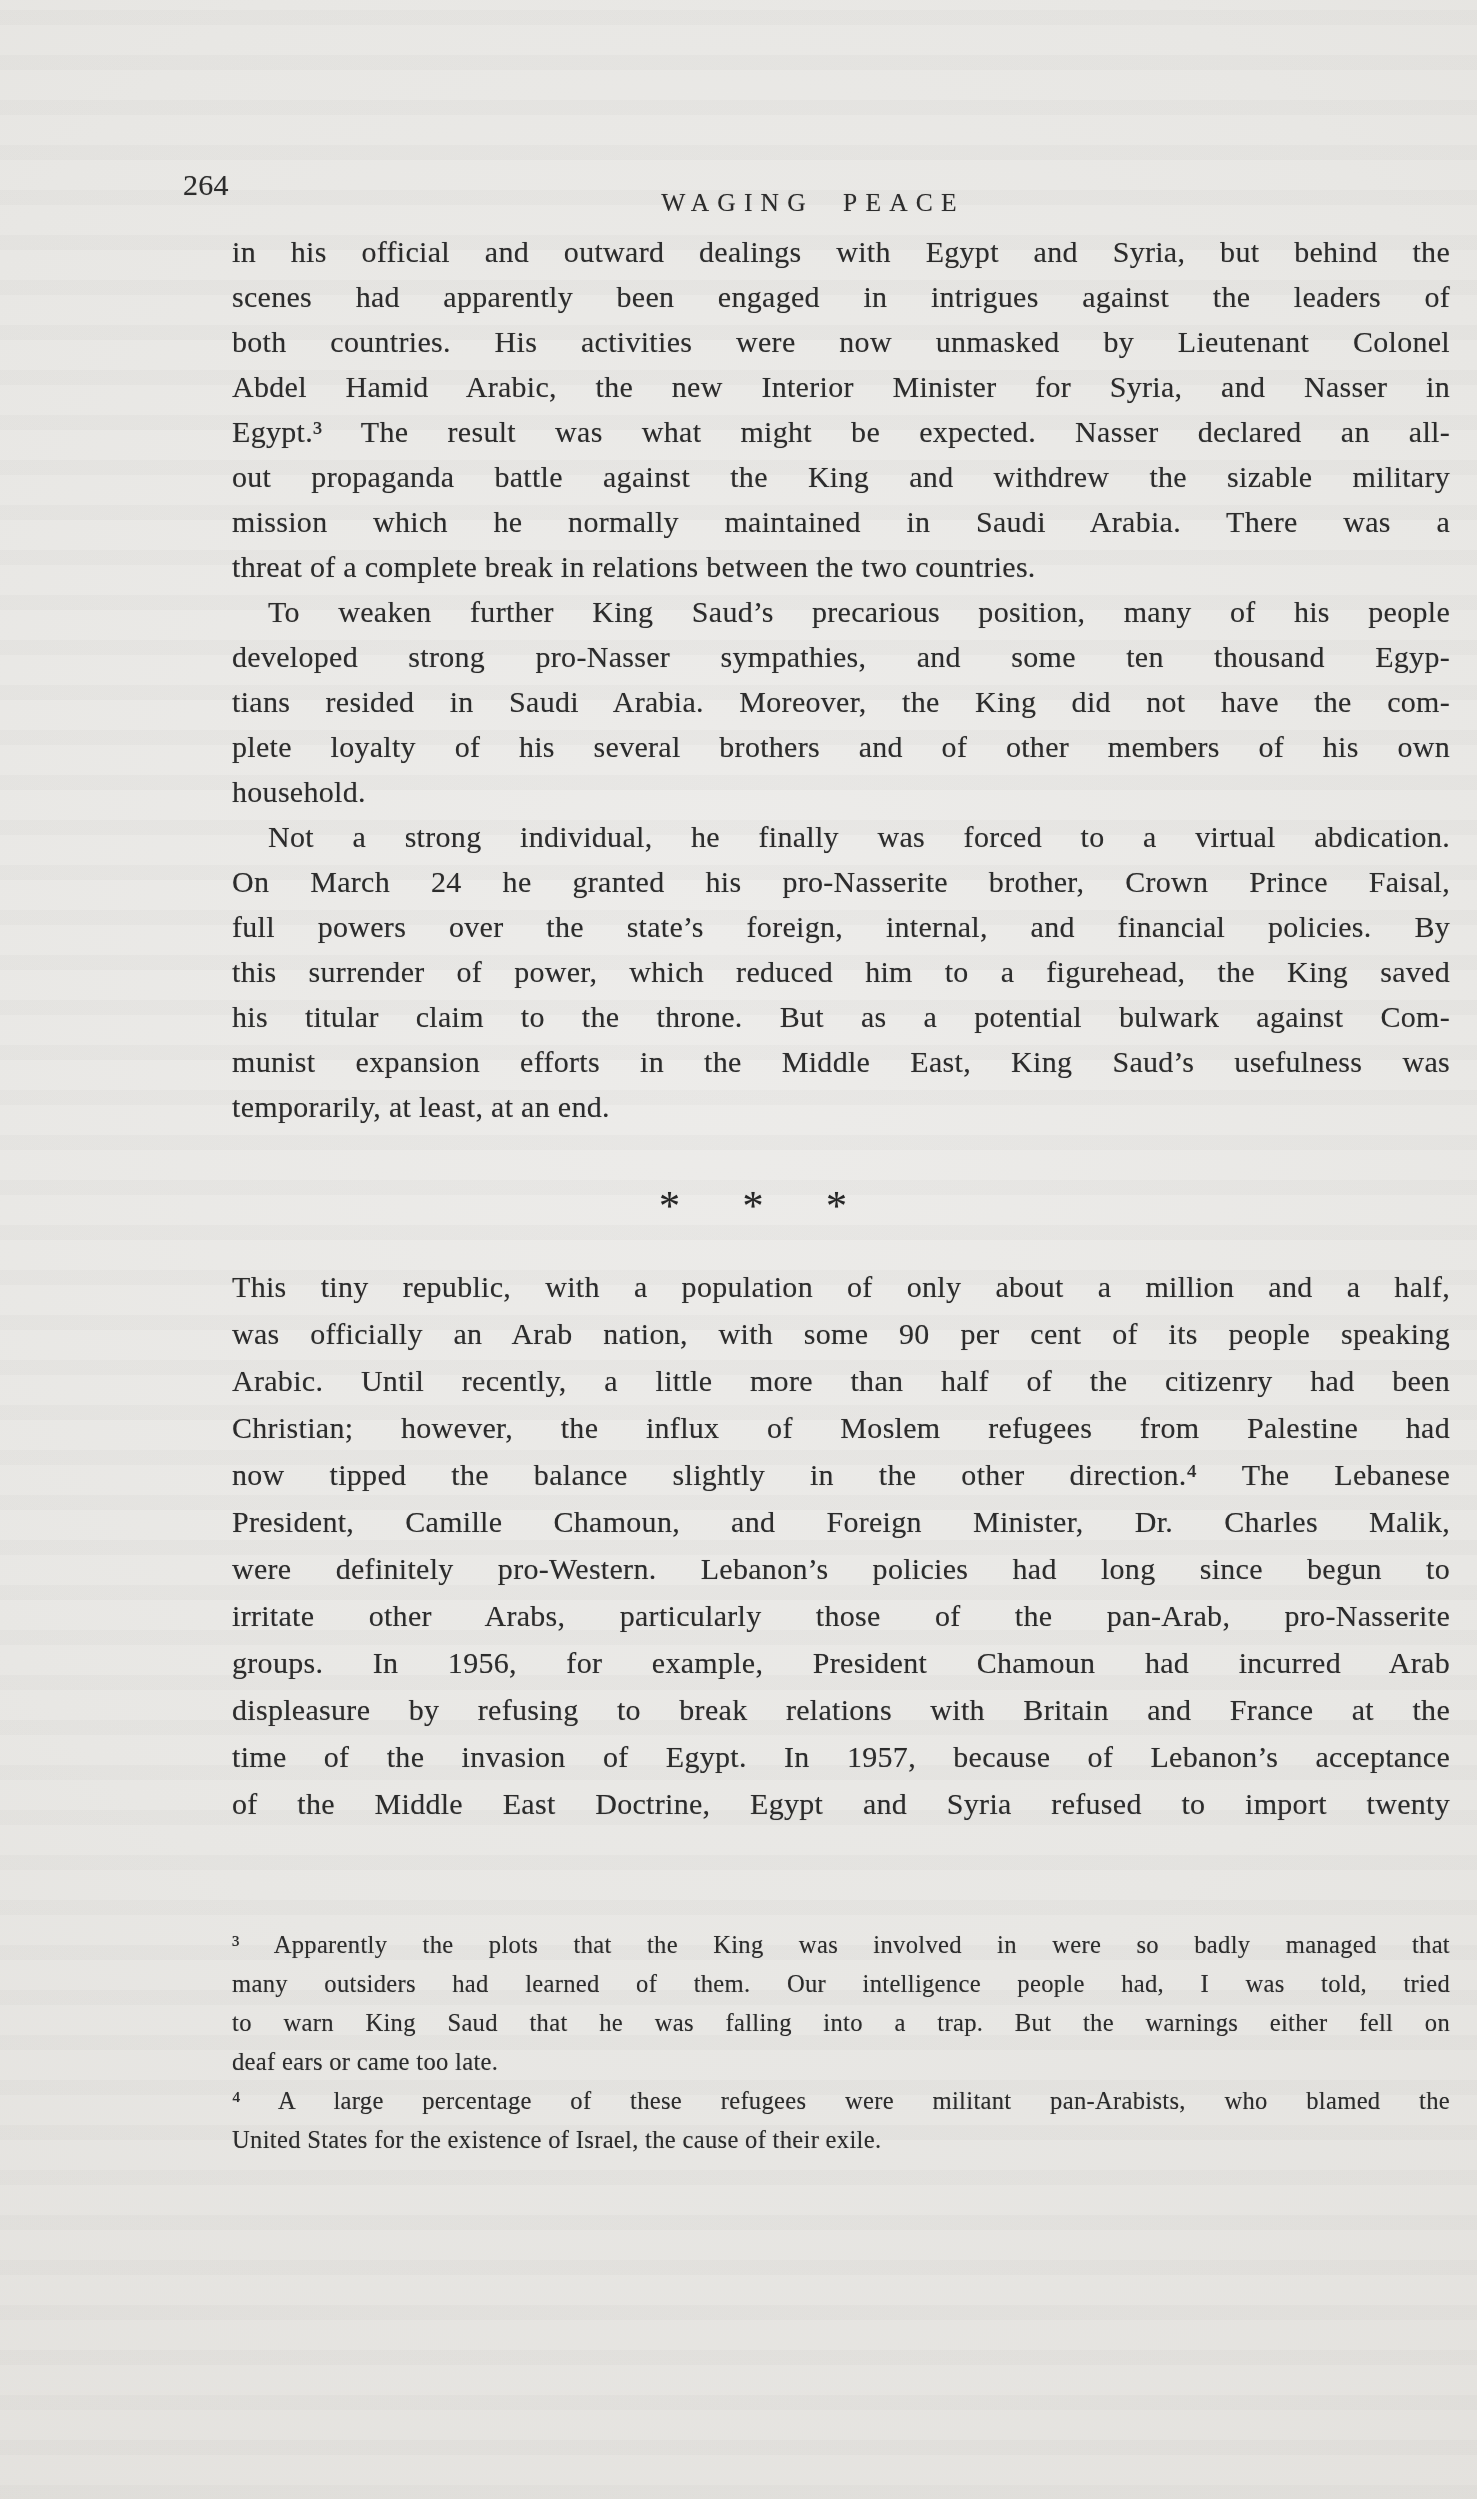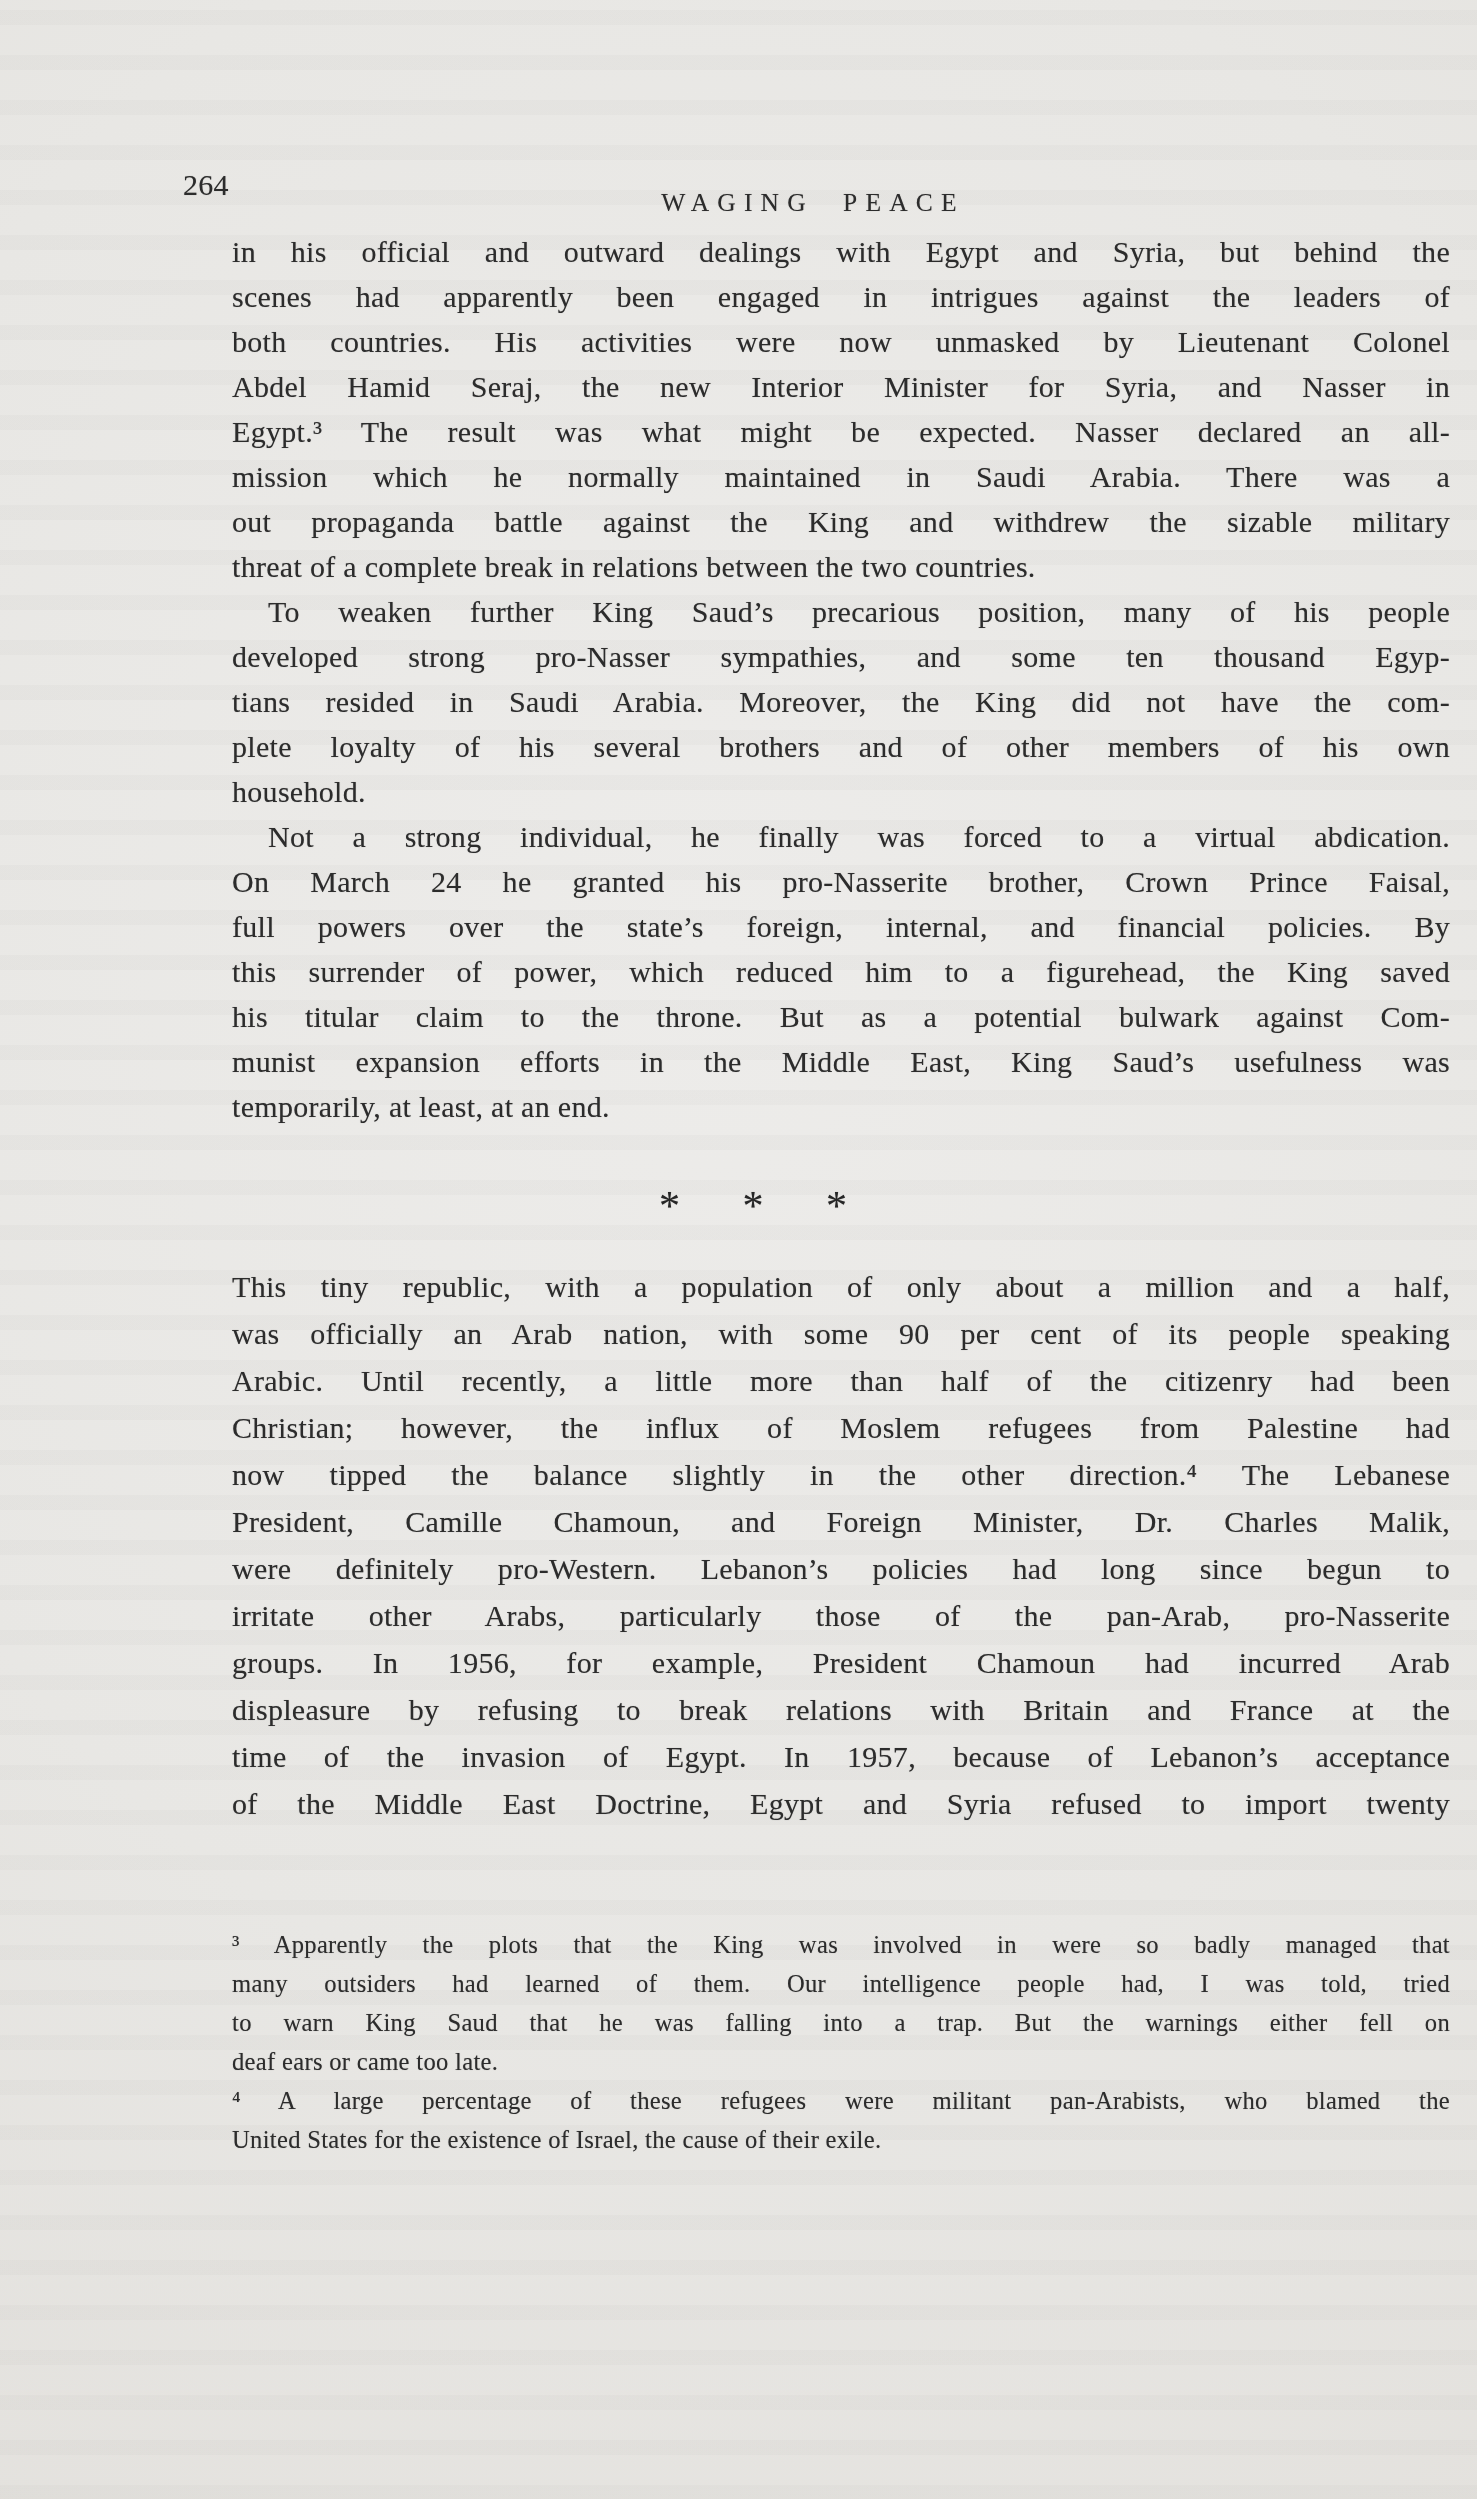--- a/index.html
+++ b/index.html
@@ -81,24 +81,24 @@
   <div class="header-row scan-text">
     <div class="folio">264</div>
     <div class="running-head">WAGING PEACE</div>
   </div>
 
   <div class="text-block block-1 scan-text">
       <div>
         <div class="line">in his official and outward dealings with Egypt and Syria, but behind the</div>
         <div class="line">scenes had apparently been engaged in intrigues against the leaders of</div>
         <div class="line">both countries. His activities were now unmasked by Lieutenant Colonel</div>
-        <div class="line">Abdel Hamid Seraj, the new Interior Minister for Syria, and Nasser in</div>
+        <div class="line">Abdel Hamid Arabic, the new Interior Minister for Syria, and Nasser in</div>
         <div class="line">Egypt.³ The result was what might be expected. Nasser declared an all-</div>
+        <div class="line">out propaganda battle against the King and withdrew the sizable military</div>
         <div class="line">mission which he normally maintained in Saudi Arabia. There was a</div>
-        <div class="line">out propaganda battle against the King and withdrew the sizable military</div>
         <div class="line end">threat of a complete break in relations between the two countries.</div>
       </div>
       <div>
         <div class="line indent">To weaken further King Saud’s precarious position, many of his people</div>
         <div class="line">developed strong pro-Nasser sympathies, and some ten thousand Egyp-</div>
         <div class="line">tians resided in Saudi Arabia. Moreover, the King did not have the com-</div>
         <div class="line">plete loyalty of his several brothers and of other members of his own</div>
         <div class="line end">household.</div>
       </div>
       <div>

